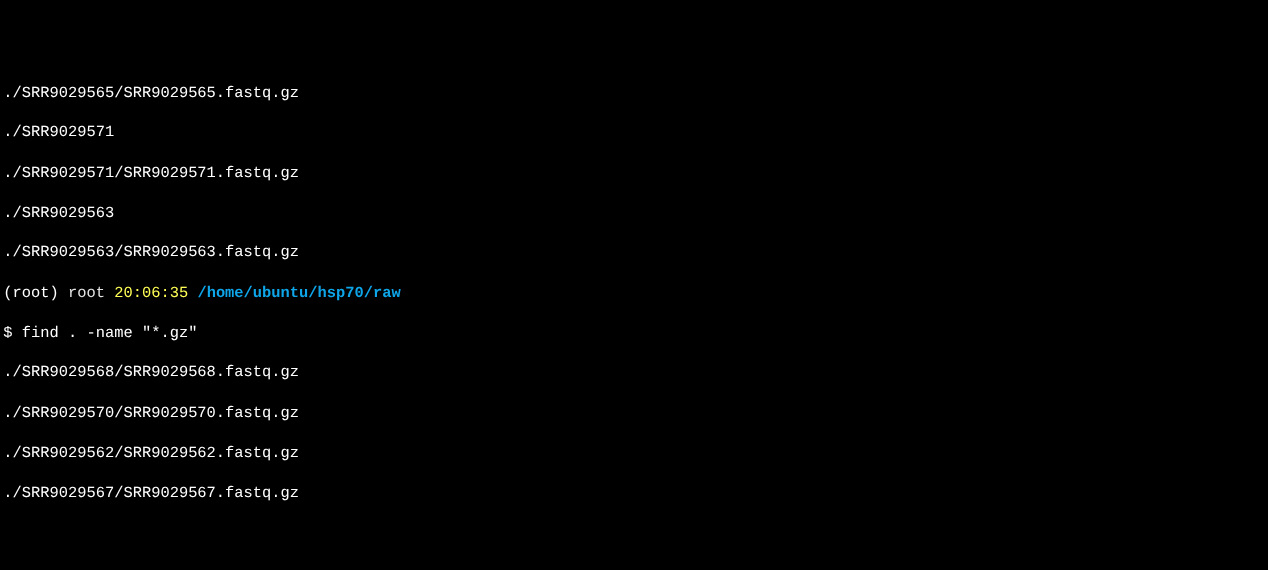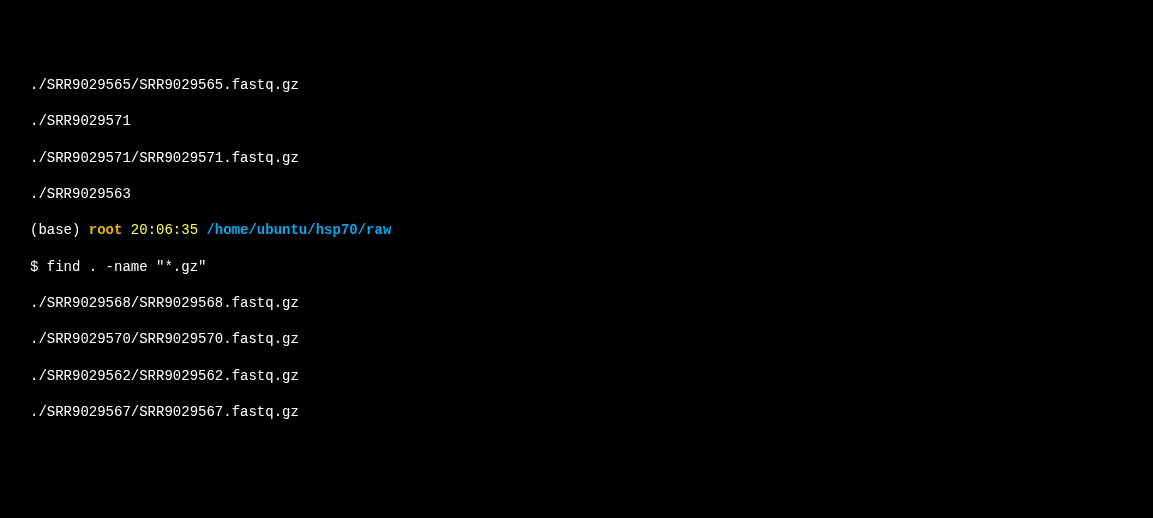--- a/index.html
+++ b/index.html
@@ -9,36 +9,37 @@
       color: #ffffff;
       font-family: "Consolas", "Monaco", "Courier New", monospace;
       font-size: 14px;
       line-height: 1.3;
       white-space: pre;
       overflow: hidden;
       width: 1153px;
       height: 518px;
       box-sizing: border-box;
     }
-    .line { display: block; margin-left: 27px; }
+    .line { display: block; }
     .white { color: #ffffff; }
-    .red { color: #eab308; font-weight: bold; }
+    .red { color: #e5e5e5; font-weight: normal; }
     .yellow { color: #ffff55; font-weight: normal; }
     .cyan { color: #0ea5e9; font-weight: bold; }
   </style>
 </head>
 <body>
 
 
 <div>
 <span class="line white">./SRR9029565/SRR9029565.fastq.gz</span>
 <span class="line white">./SRR9029571</span>
 <span class="line white">./SRR9029571/SRR9029571.fastq.gz</span>
 <span class="line white">./SRR9029563</span>
-<span class="line"><span class="white">(base) </span><span class="red">root </span><span class="yellow">20:06:35 </span><span class="cyan">/home/ubuntu/hsp70/raw</span></span>
+<span class="line white">./SRR9029563/SRR9029563.fastq.gz</span>
+<span class="line"><span class="white">(root) </span><span class="red">root </span><span class="yellow">20:06:35 </span><span class="cyan">/home/ubuntu/hsp70/raw</span></span>
 <span class="line"><span class="white">$ </span><span class="white">find . -name "*.gz"</span></span>
 <span class="line white">./SRR9029568/SRR9029568.fastq.gz</span>
 <span class="line white">./SRR9029570/SRR9029570.fastq.gz</span>
 <span class="line white">./SRR9029562/SRR9029562.fastq.gz</span>
 <span class="line white">./SRR9029567/SRR9029567.fastq.gz</span>
 
 
 
 
 

